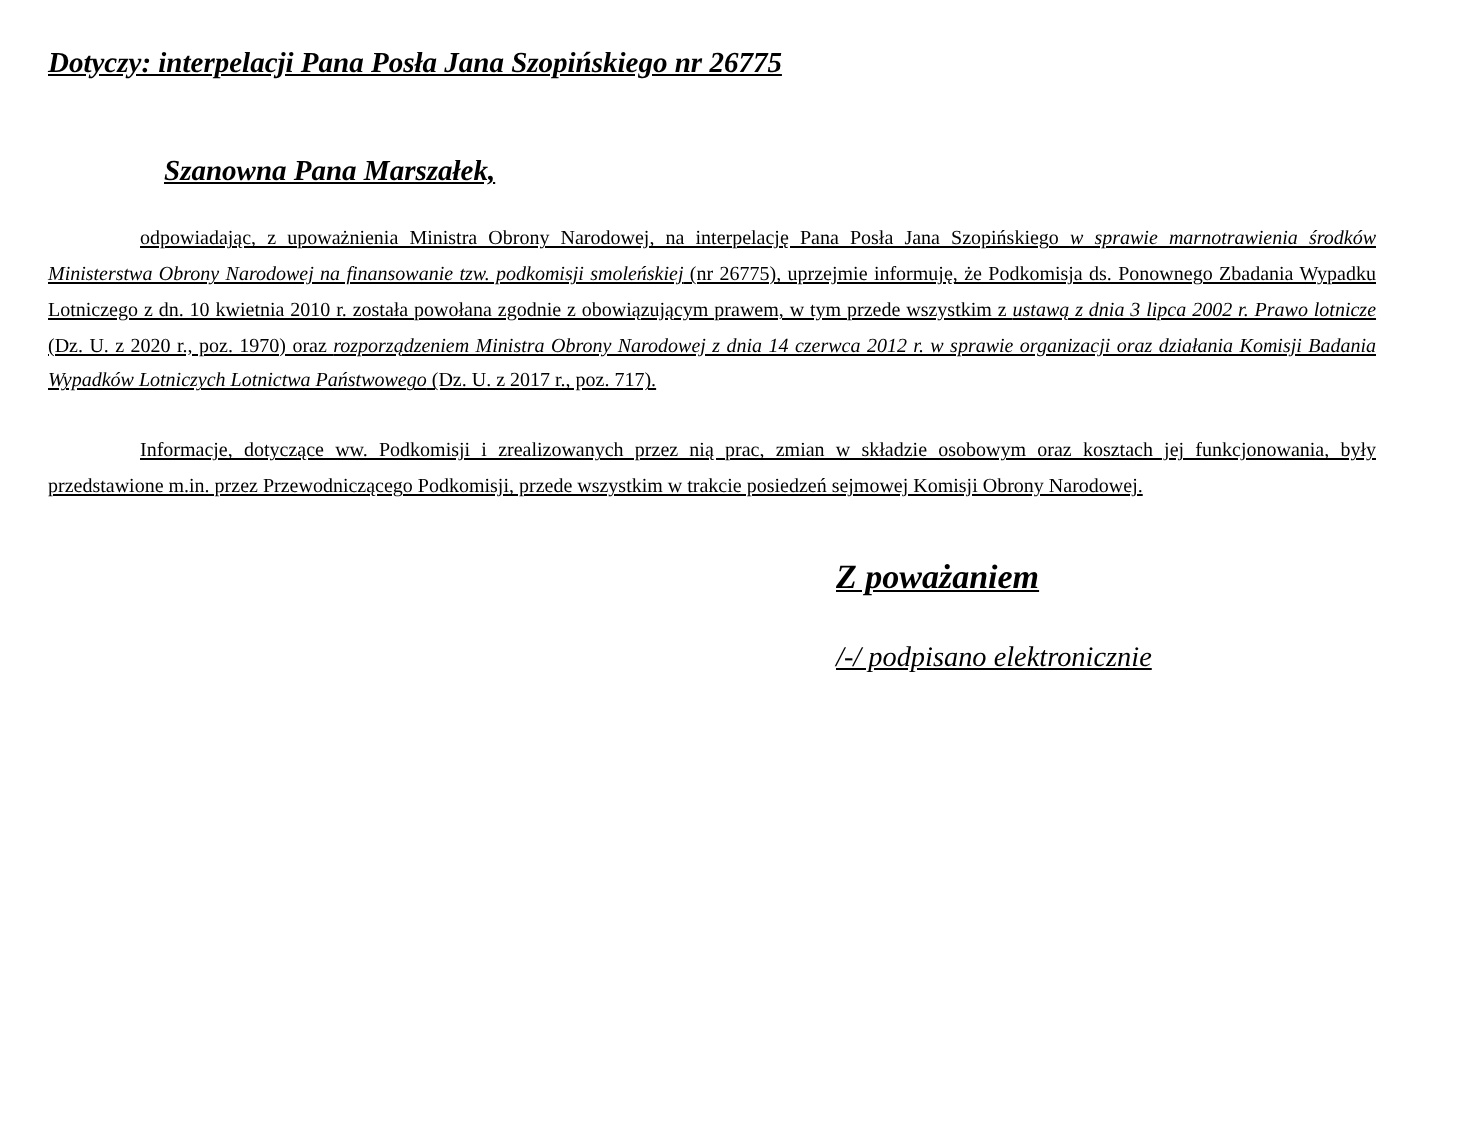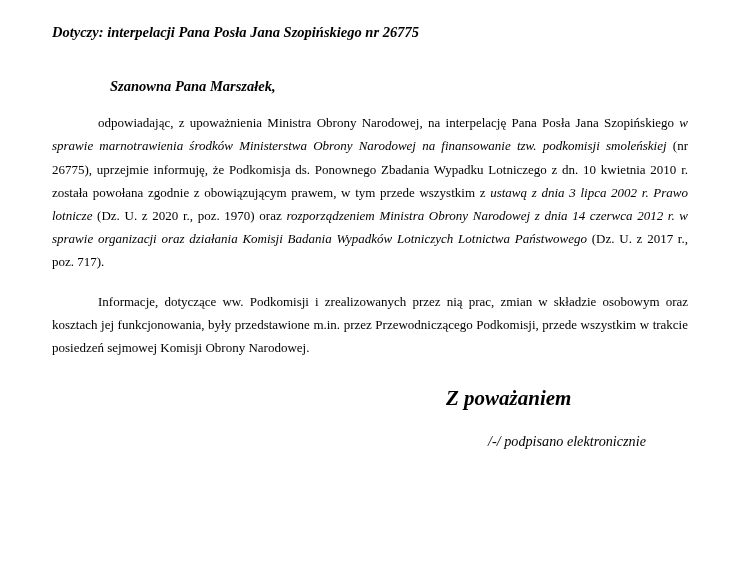--- a/index.html
+++ b/index.html
@@ -12,62 +12,62 @@
     height: 568px;
     font-family: "Liberation Serif", "DejaVu Serif", serif;
     color: #000000;
     overflow: hidden;
   }
   .page {
     position: relative;
     width: 740px;
     height: 568px;
     box-sizing: border-box;
-    padding: 18px 52px 0 52px;
+    padding: 18px 52px 0 24px;
+    text-decoration: underline;
   }
   .subject {
     font-size: 14.5px;
     font-weight: bold;
     font-style: italic;
     line-height: 1.4;
     margin: 4px 0 0 0;
   }
   .salutation {
     font-size: 14.5px;
     font-weight: bold;
     font-style: italic;
     margin: 36px 0 0 0;
     text-indent: 58px;
   }
   p.body-par {
-    font-size: 13px;
+    font-size: 10px;
     line-height: 1.78;
     text-align: justify;
     margin: 16px 0 0 0;
     text-indent: 46px;
   }
   p.body-par.tight {
     margin-top: 17px;
   }
   .it {
     font-style: italic;
   }
   .closing {
-    font-size: 21px;
+    font-size: 17px;
     font-weight: bold;
     font-style: italic;
     margin: 26px 0 0 0;
     padding-left: 394px;
   }
   .signature {
     font-size: 14.2px;
     font-style: italic;
     margin: 22px 0 0 0;
     padding-left: 394px;
-    text-align: center;
   }
 </style>
 </head>
 <body>
 
 <div class="page">
 
   <div class="subject">Dotyczy: interpelacji Pana Posła Jana Szopińskiego nr 26775</div>
 
   <div class="salutation">Szanowna Pana Marszałek,</div>

